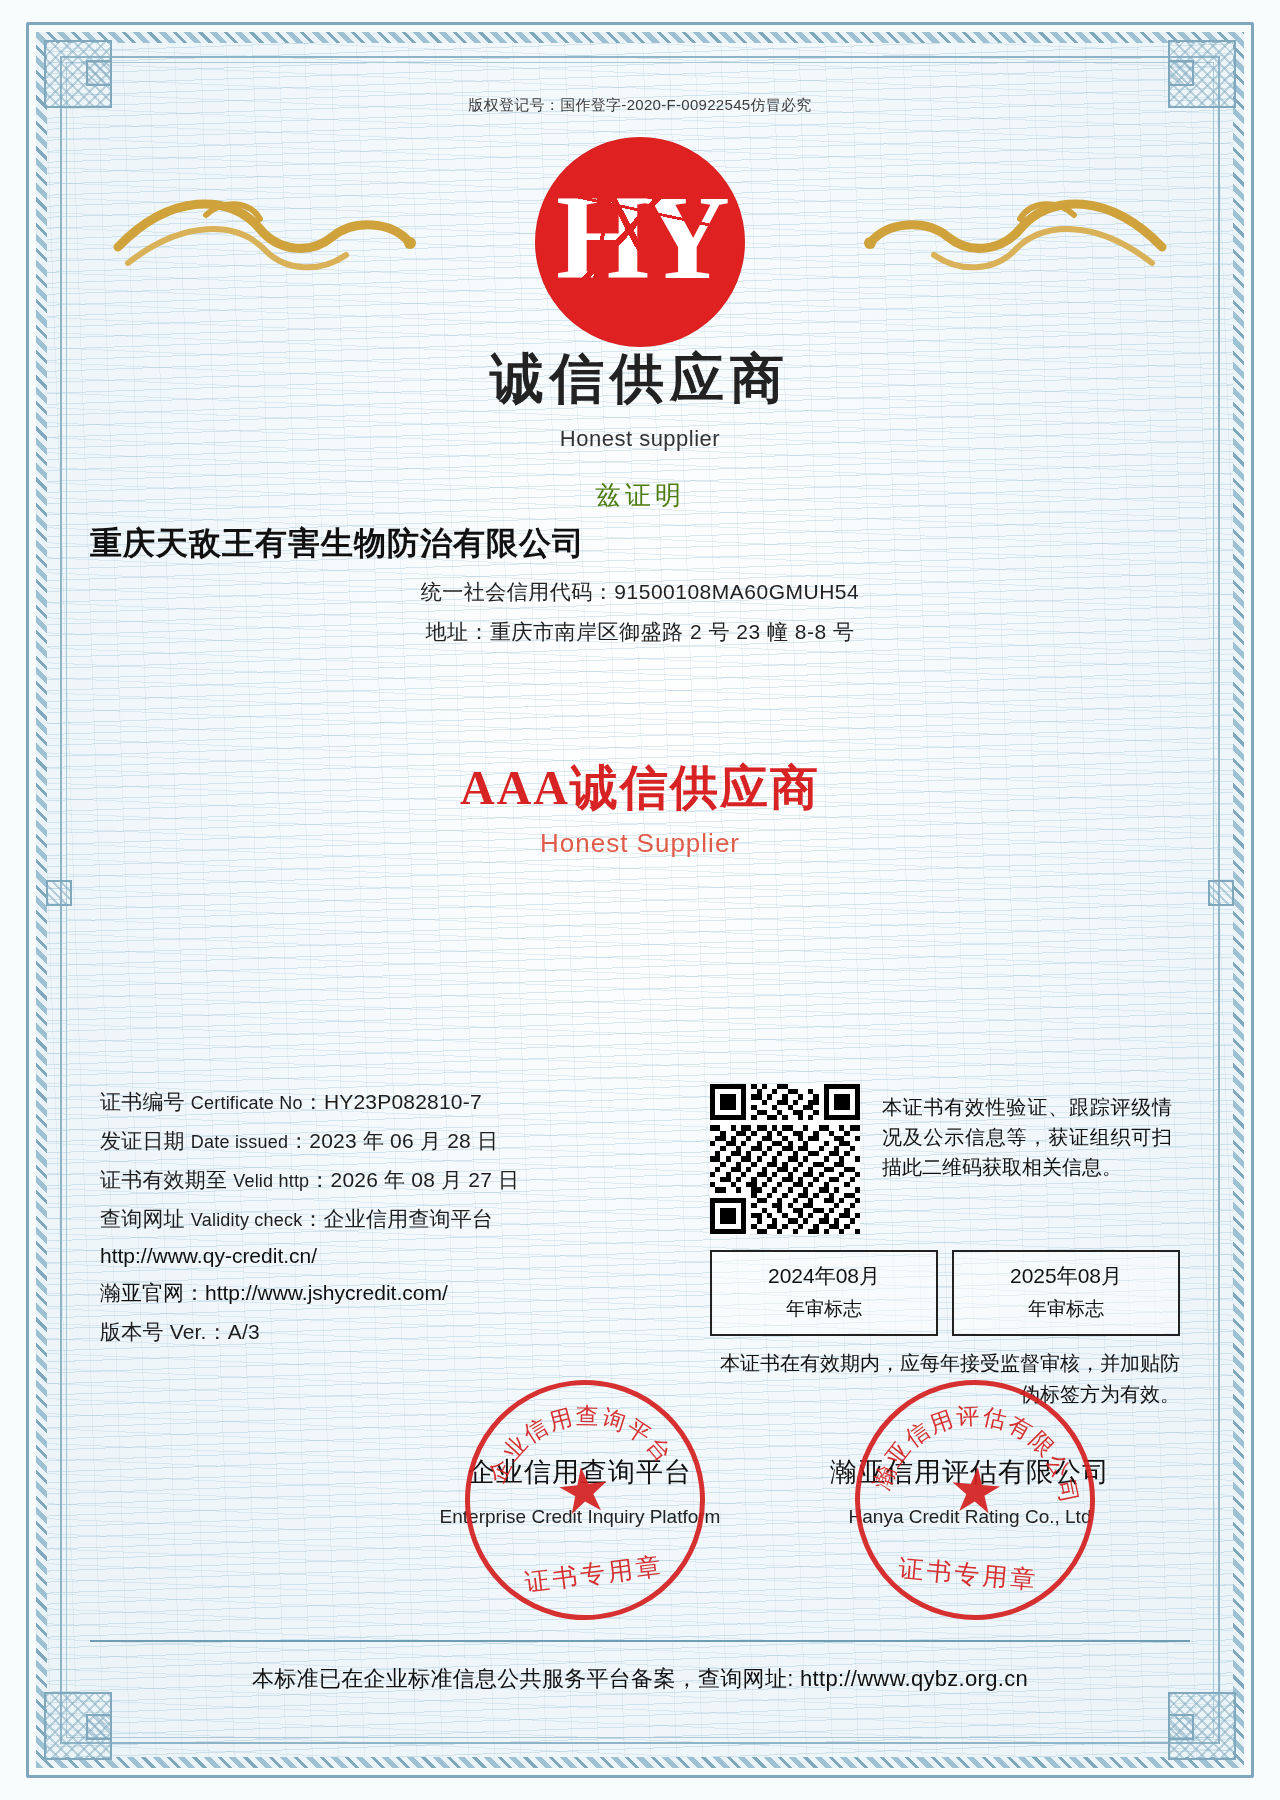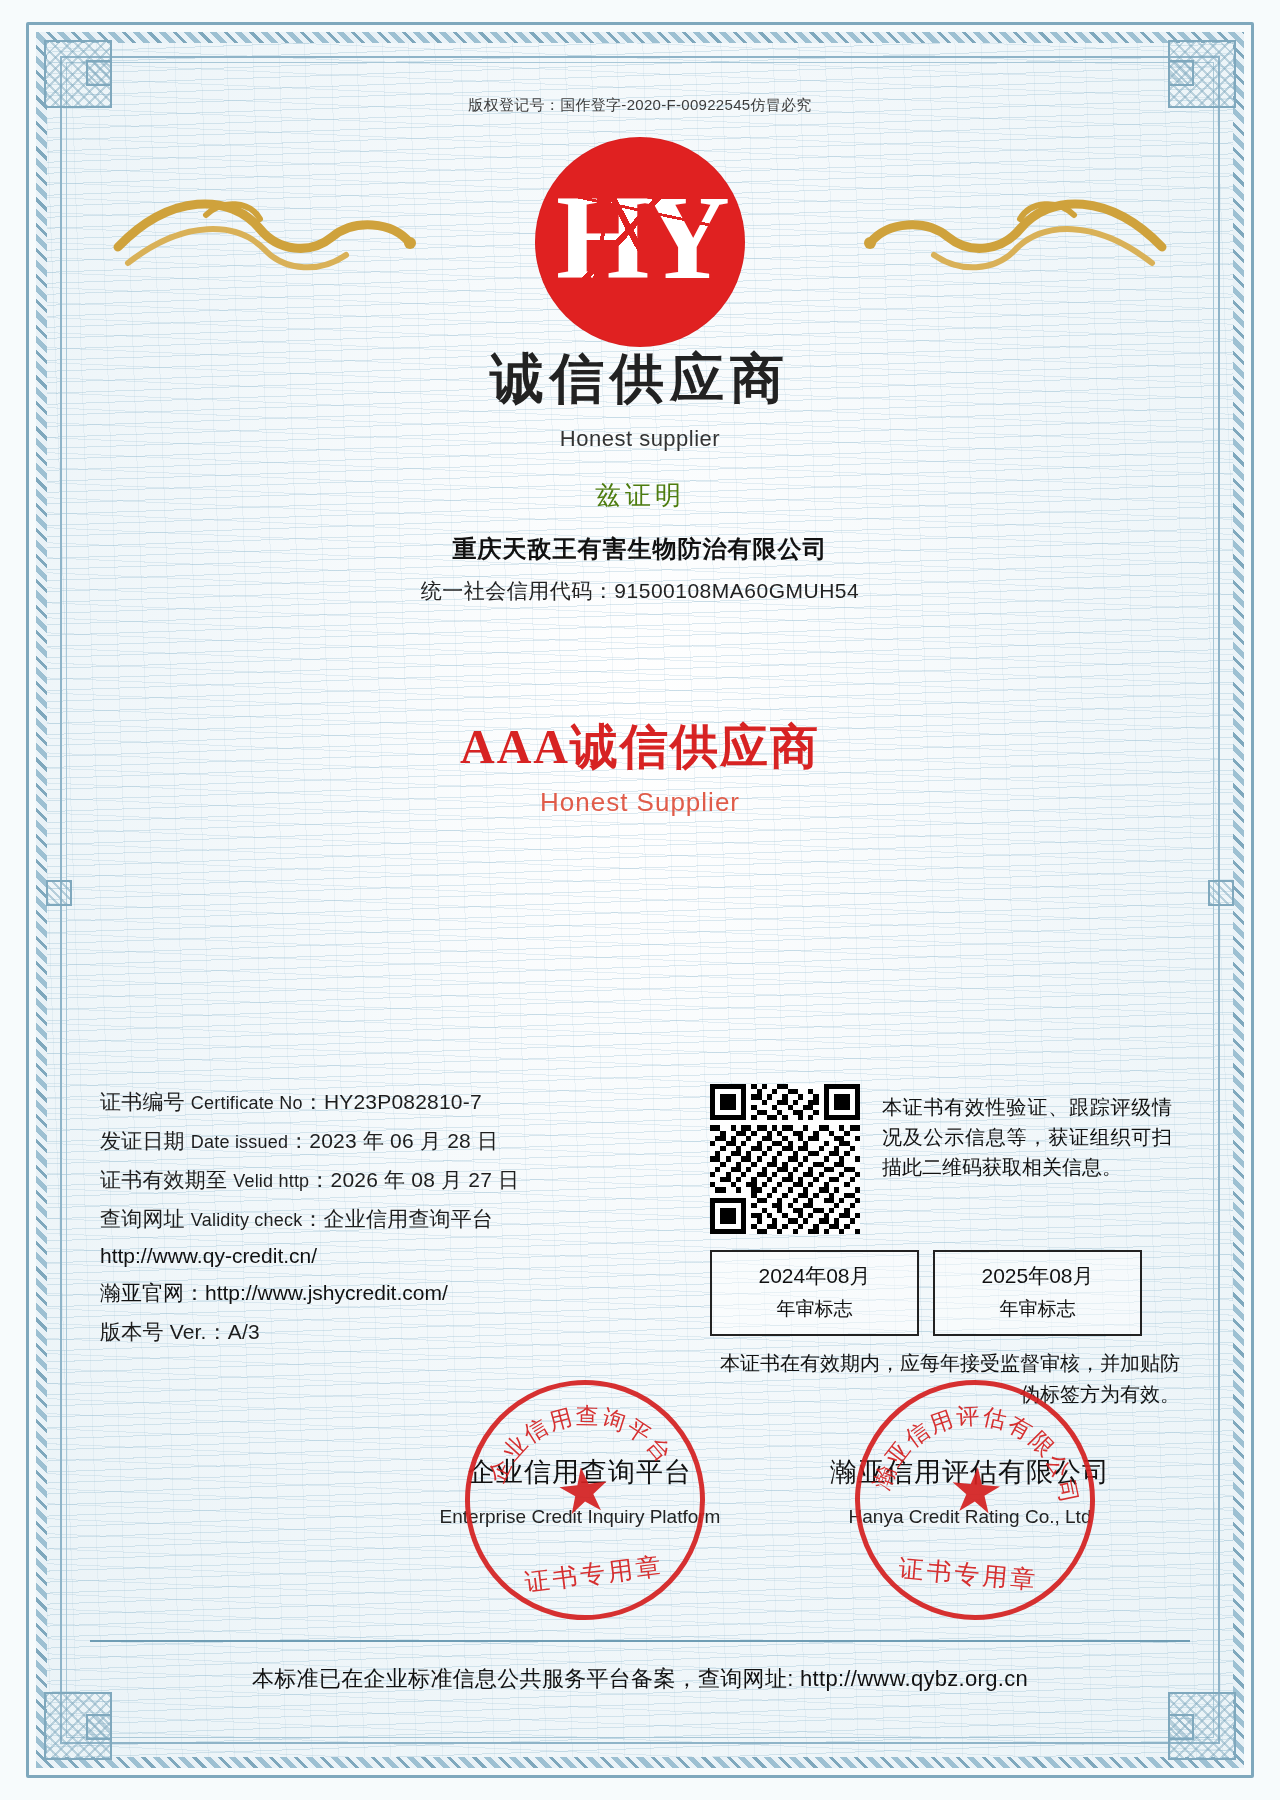--- a/index.html
+++ b/index.html
@@ -161,23 +161,23 @@
     letter-spacing:.5px;
   }
   .certify-cn{
     text-align:center;font-size:26px;color:#4d7c0f;margin-top:26px;letter-spacing:4px;
     font-family:Liberation Serif, serif;
   }
   .certify-en{
     text-align:center;font-size:20px;color:#333;margin-top:6px;
   }
   .company{
-    text-align:center;
-    font-size:24px;font-weight:bold;color:#111;
-    margin-top:20px;letter-spacing:1px;
+    text-align:left;
+    font-size:32px;font-weight:bold;color:#111;
+    margin-top:9px;letter-spacing:1px;
     font-family:"Liberation Serif", serif;
   }
   .code-line,.addr-line{
     text-align:center;font-size:21px;color:#222;margin-top:12px;letter-spacing:.5px;
   }
 
   .award{
     text-align:center;
     margin-top:110px;
   }
@@ -207,21 +207,21 @@
     position:absolute;left:0;top:4px;width:150px;height:150px;
     background:#fff;padding:0;
   }
   .qr svg{display:block;}
   .qr-note{
     position:absolute;left:172px;top:12px;width:290px;
     font-size:20px;line-height:1.5;color:#111;
     text-align:justify;
   }
   .stamps-row{
-    position:absolute;left:0;top:170px;width:432px;
+    position:absolute;left:0;top:170px;width:470px;
     display:flex;gap:14px;
   }
   .year-stamp{
     flex:1;border:2px solid #222;
     text-align:center;padding:10px 0 12px;
     background:rgba(255,255,255,.45);
   }
   .year-stamp .y1{font-size:21px;color:#111;}
   .year-stamp .y2{font-size:19px;color:#111;margin-top:6px;}
   .note-bottom{
@@ -318,20 +318,21 @@
       </svg>
     </div>
 
     <div class="title-cn">诚信供应商</div>
     <div class="title-en">Honest supplier</div>
 
     <div class="certify-cn">兹证明</div>
 
     <div class="company">重庆天敌王有害生物防治有限公司</div>
     <div class="code-line">统一社会信用代码：91500108MA60GMUH54</div>
+    <div class="addr-line">地址：重庆市南岸区御盛路 2 号 23 幢 8-8 号</div>
 
     <div class="award">
       <div class="award-cn">AAA诚信供应商</div>
       <div class="award-en">Honest Supplier</div>
     </div>
 
     <div class="details">
       <div class="d-row">
         <span>证书编号</span>
         <span class="en">Certificate No</span>：<span>HY23P082810-7</span>

